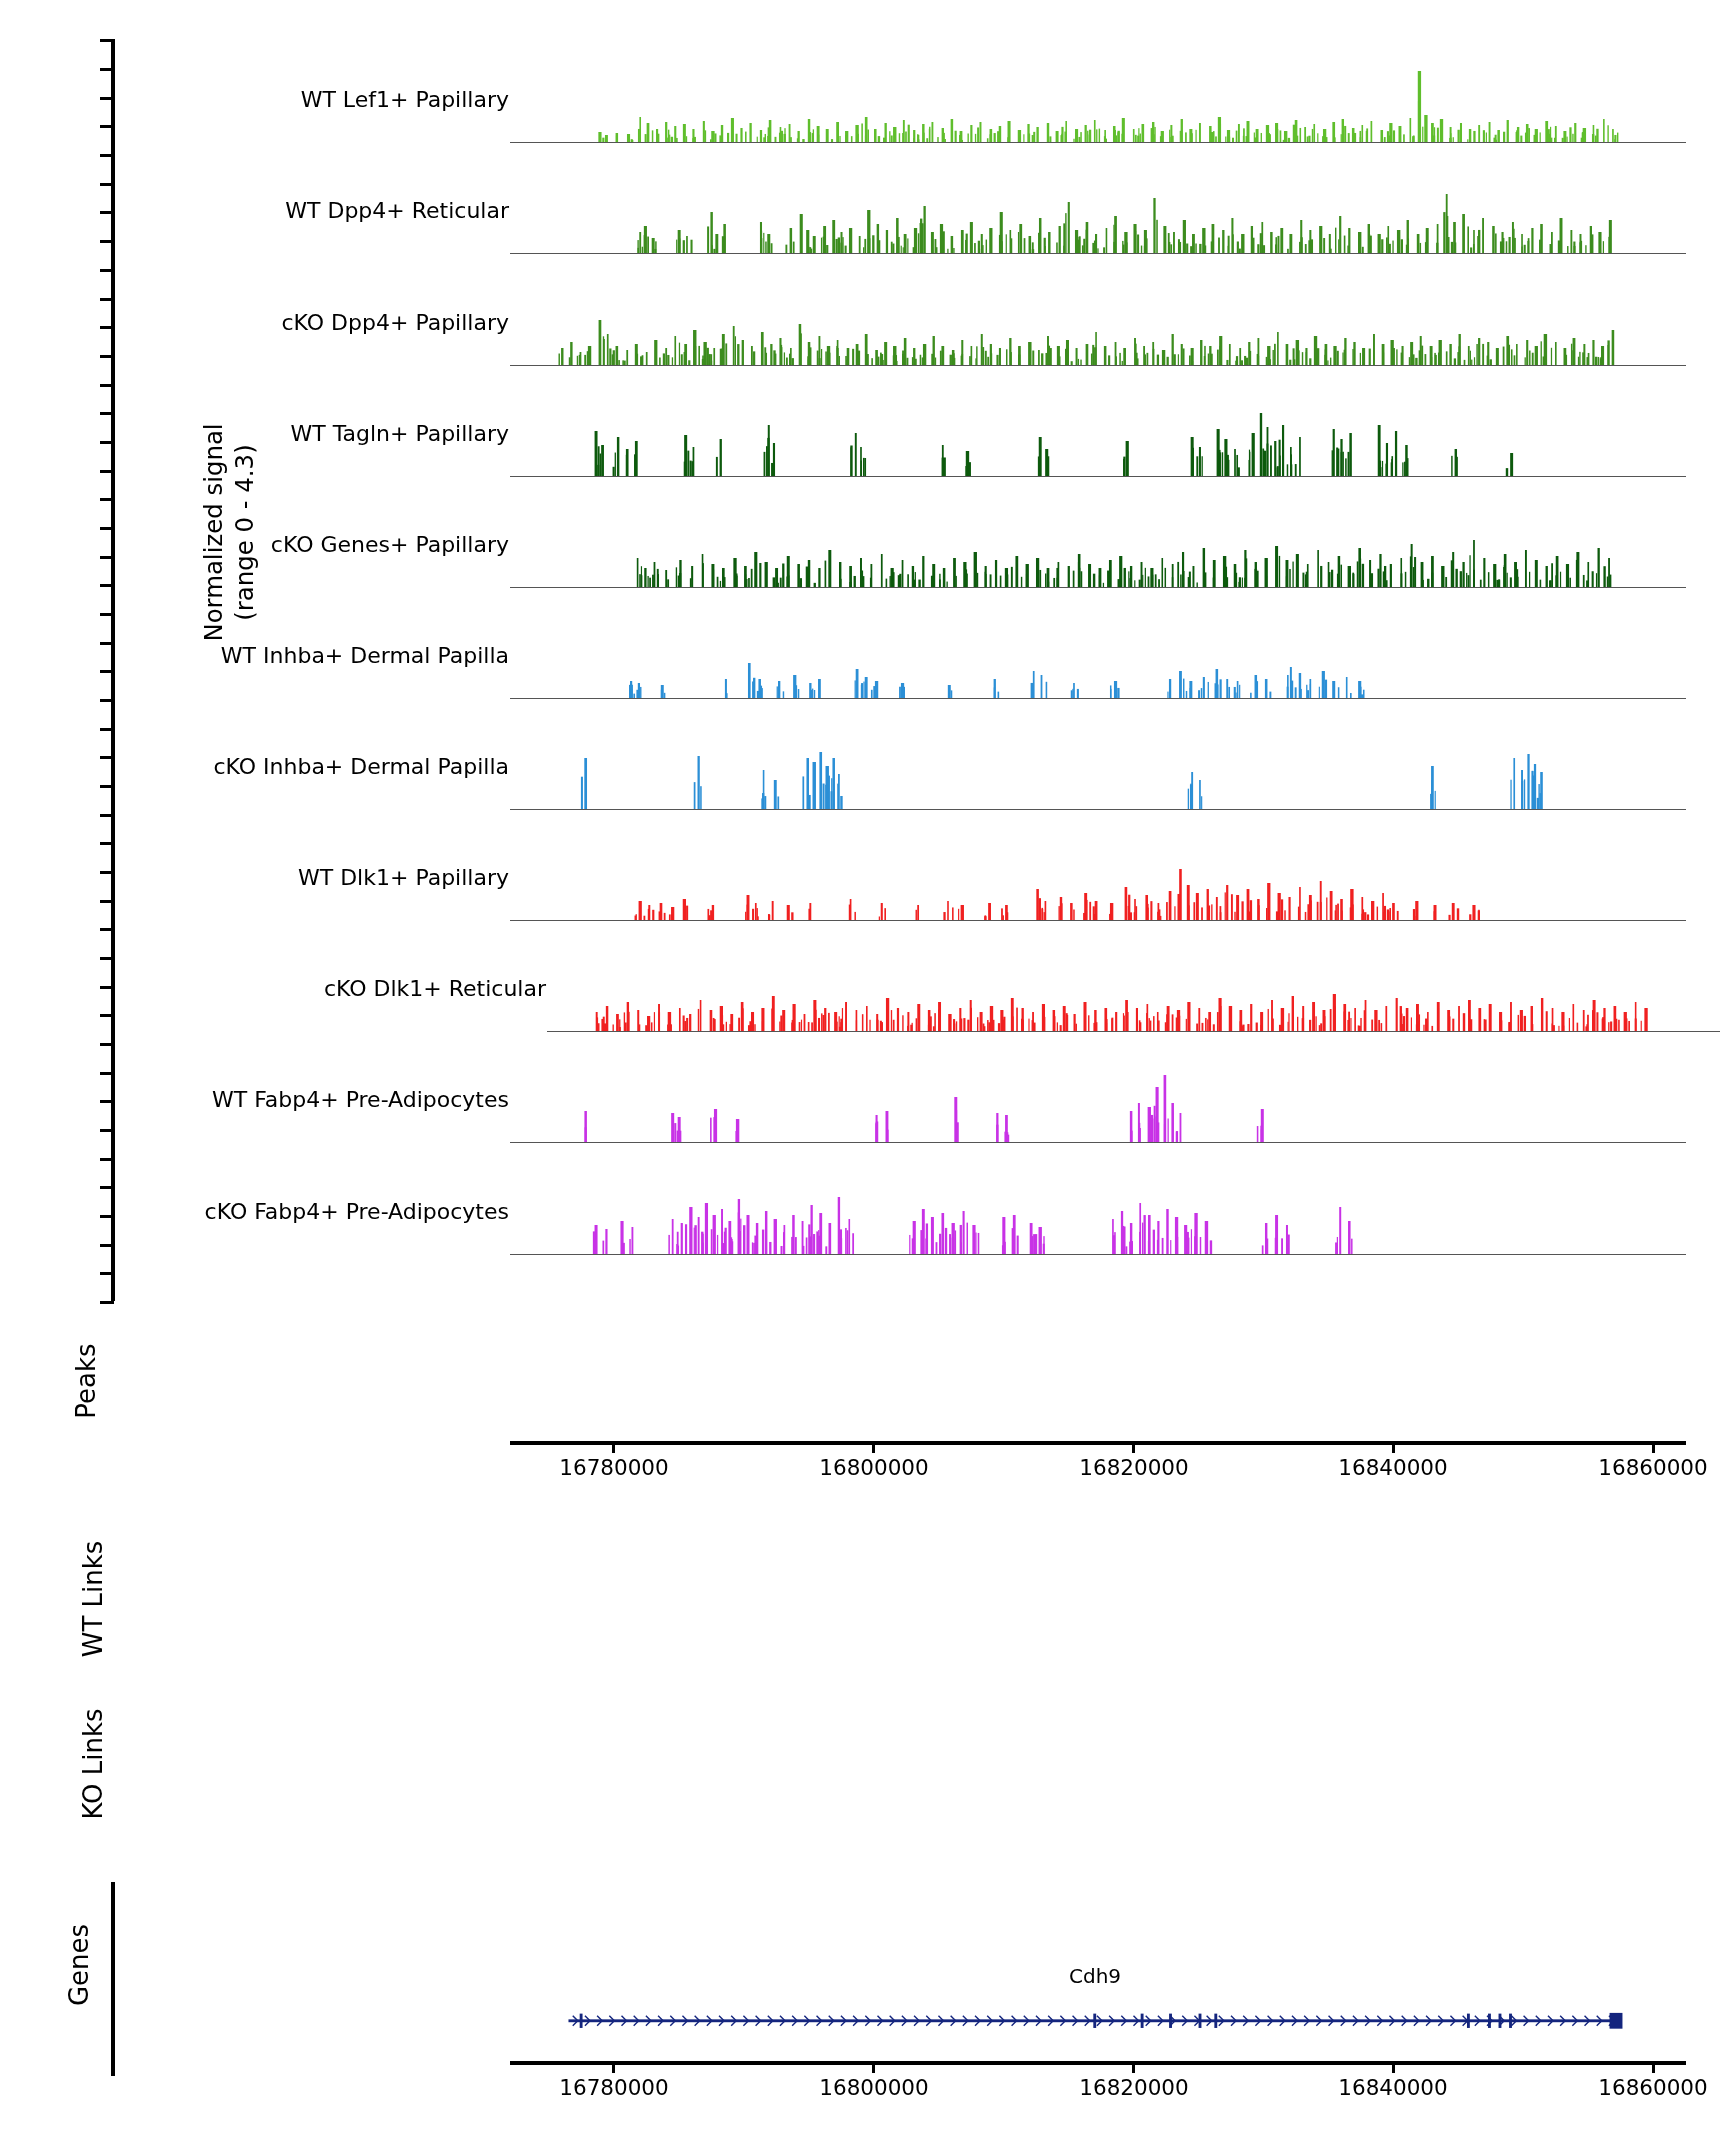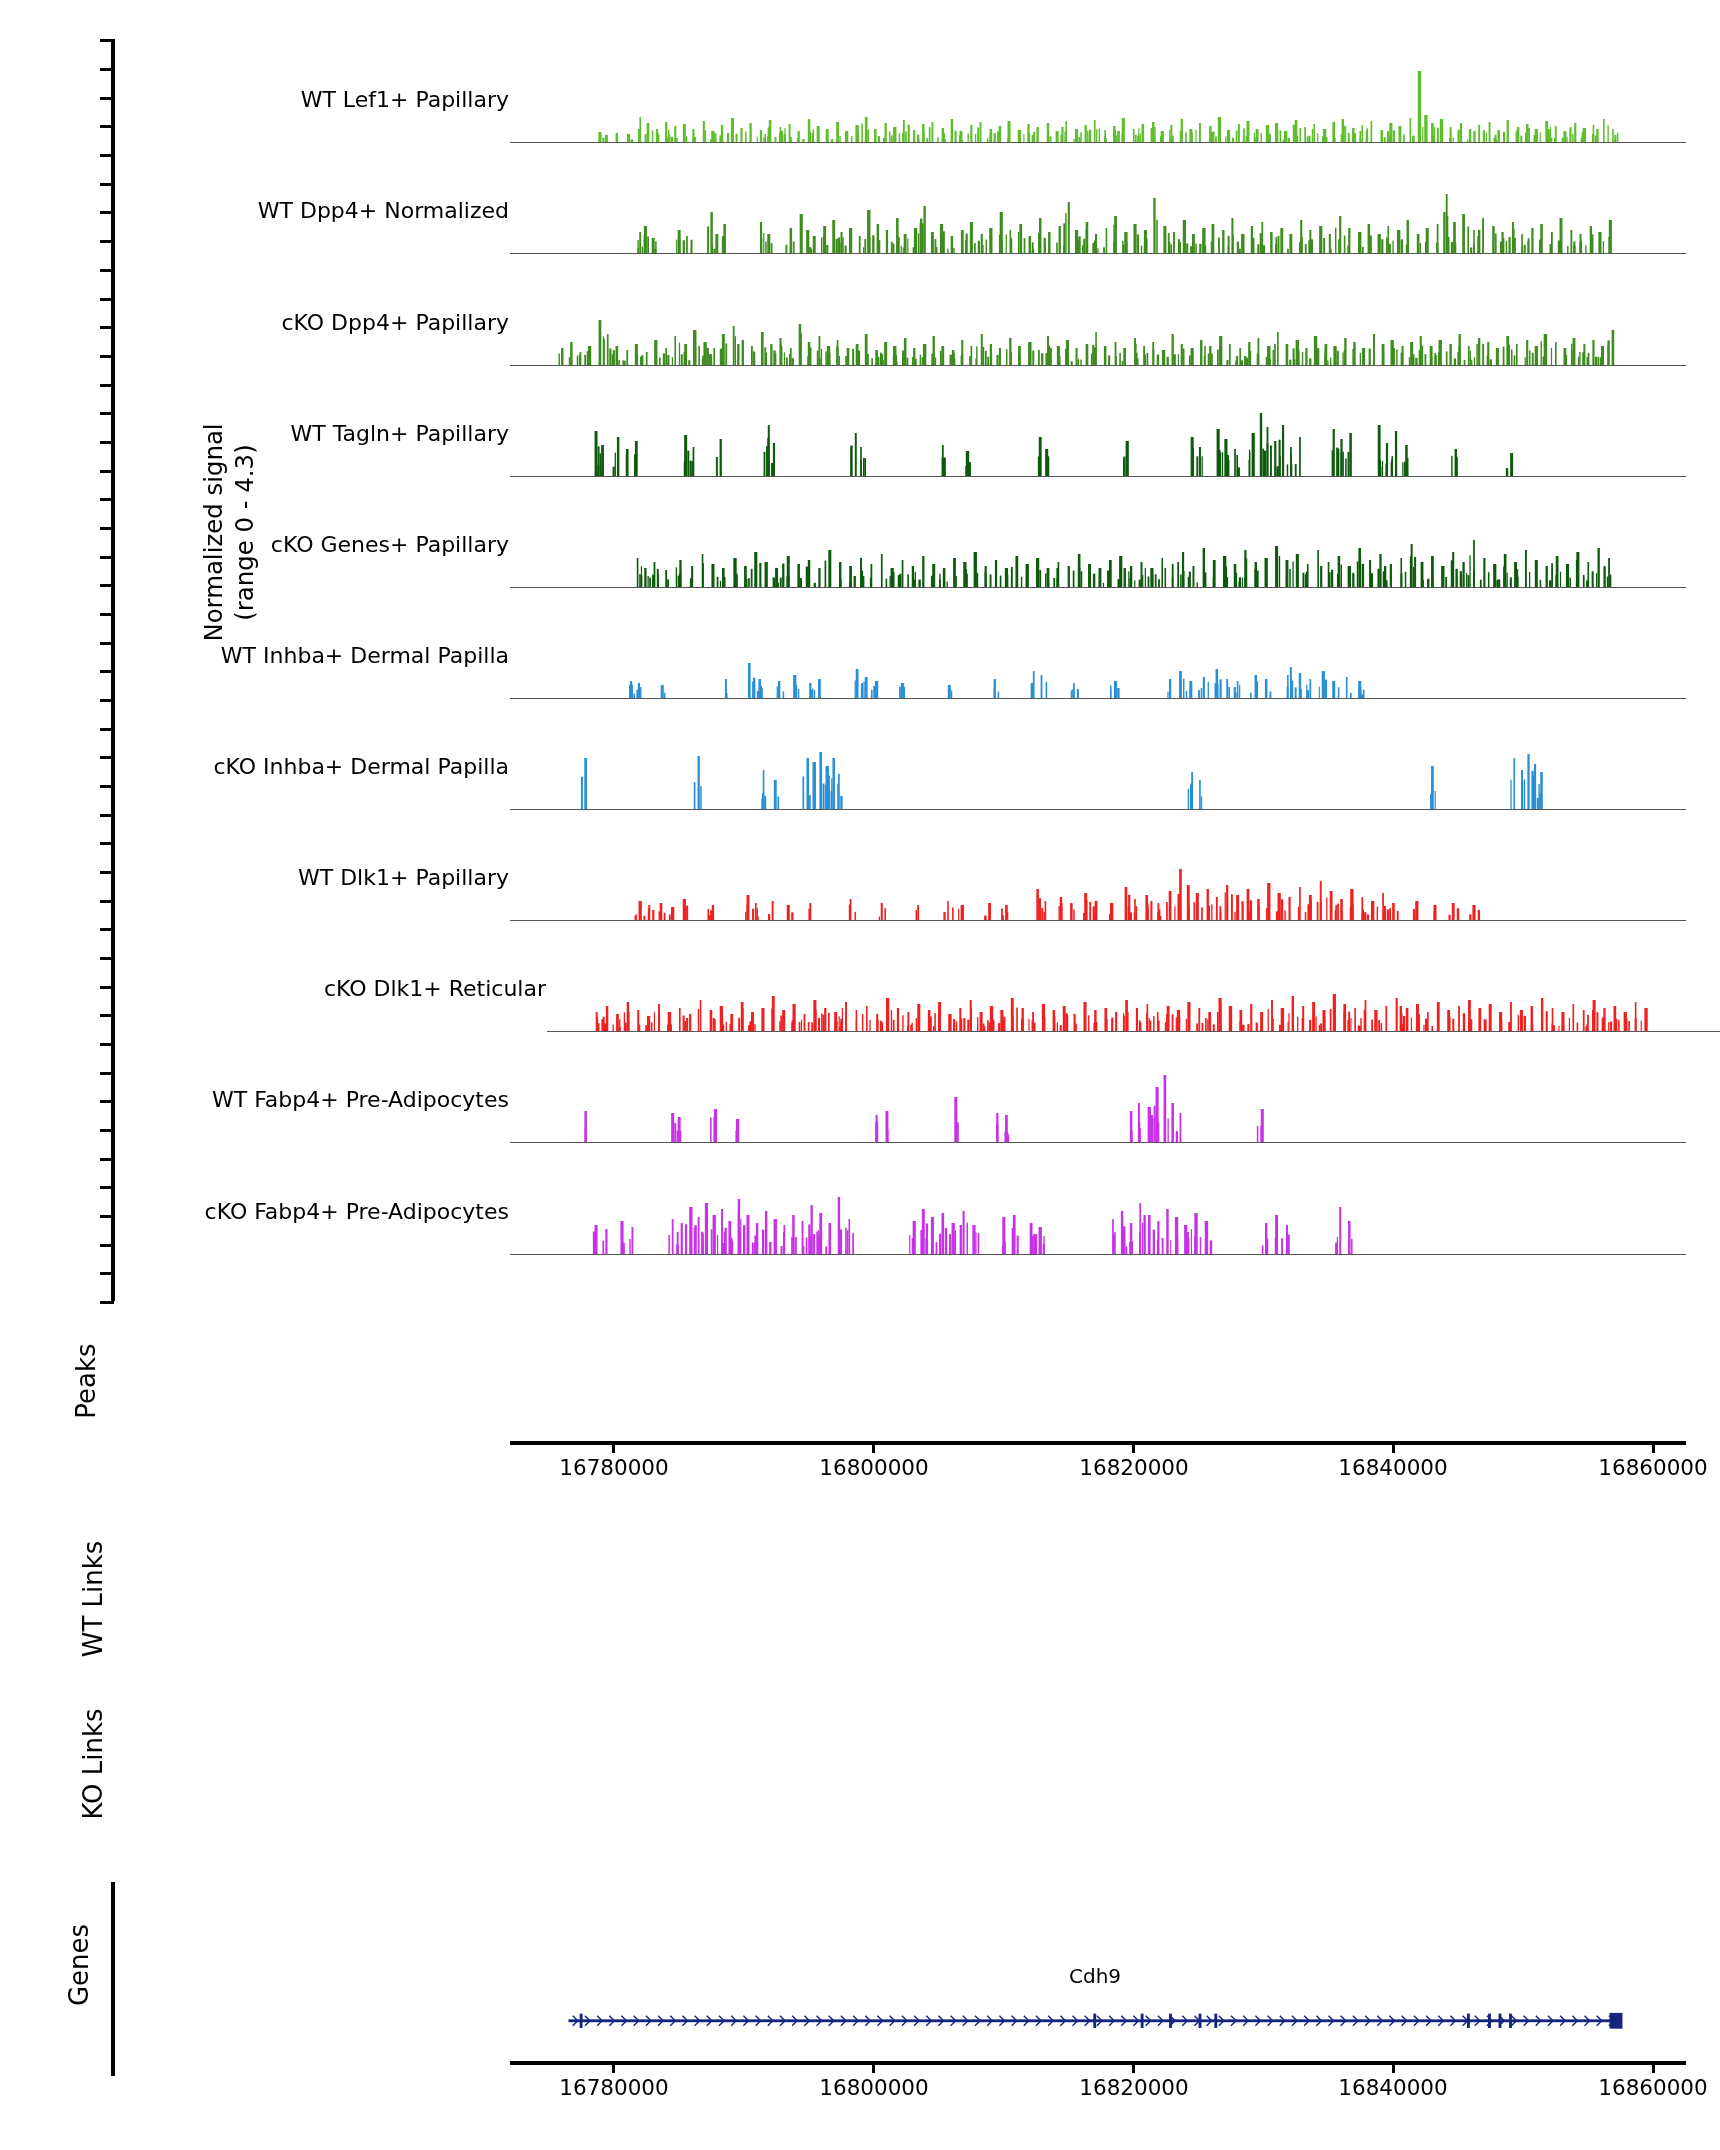--- a/index.html
+++ b/index.html
@@ -538,21 +538,21 @@
             <rect x="1530.82" y="95.24" width="1.91" height="24.76" fill="#5fbe2c"></rect>
             <rect x="1537.36" y="100.47" width="2.31" height="19.53" fill="#5fbe2c"></rect>
             <rect x="1544.18" y="105.48" width="1.94" height="14.52" fill="#5fbe2c"></rect>
             <rect x="1540.39" y="114.69" width="2.20" height="5.31" fill="#5fbe2c"></rect>
             <rect x="1540.48" y="108.80" width="2.98" height="11.20" fill="#5fbe2c"></rect>
           </svg>
           <div class="baseline" style="top: 85px;"></div>
         </div>
       </div>
       <div class="track" style="top: 168px; height: 86px;">
-        <div class="track-label" style="top: 30px;">WT Dpp4+ Normalized</div>
+        <div class="track-label" style="top: 30px;">WT Dpp4+ Reticular</div>
         <div class="track-plot" style="top: 0px; height: 86px;">
           <svg width="1176" height="86" viewBox="0 0 1640 120">
             <rect x="179.91" y="89.30" width="2.61" height="30.70" fill="#3c8c1e"></rect>
             <rect x="177.36" y="100.56" width="1.89" height="19.44" fill="#3c8c1e"></rect>
             <rect x="177.37" y="111.42" width="2.09" height="8.58" fill="#3c8c1e"></rect>
             <rect x="186.65" y="103.67" width="2.03" height="16.33" fill="#3c8c1e"></rect>
             <rect x="186.31" y="80.93" width="4.31" height="39.07" fill="#3c8c1e"></rect>
             <rect x="191.02" y="95.62" width="2.45" height="24.38" fill="#3c8c1e"></rect>
             <rect x="183.28" y="109.84" width="1.98" height="10.16" fill="#3c8c1e"></rect>
             <rect x="186.05" y="93.63" width="1.85" height="26.37" fill="#3c8c1e"></rect>

